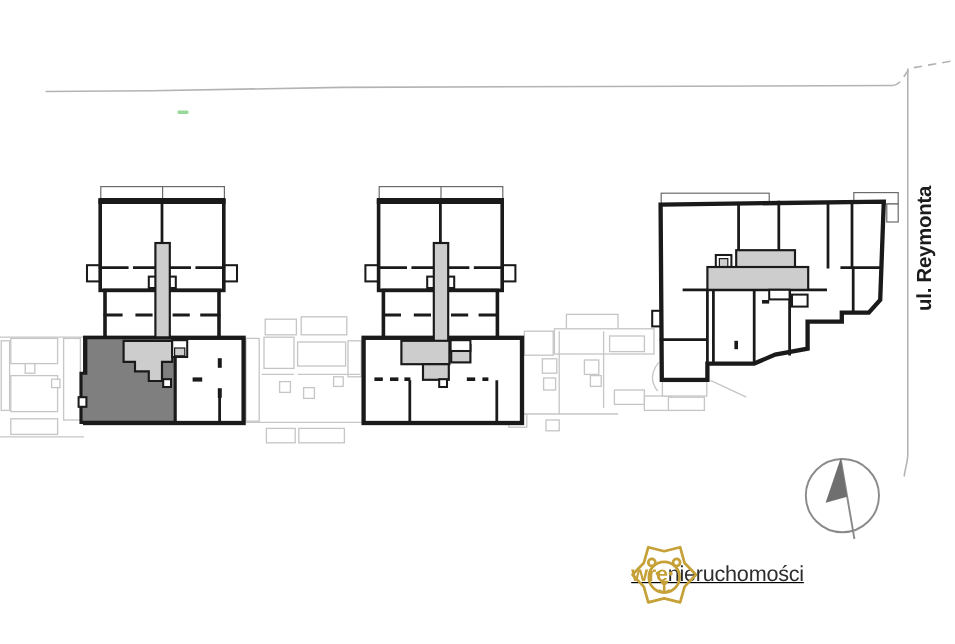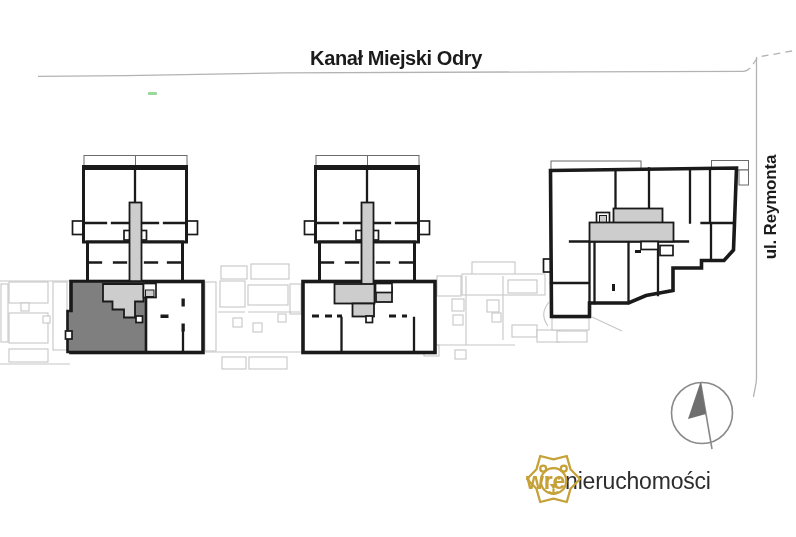--- a/index.html
+++ b/index.html
@@ -24,21 +24,21 @@
   .gold-line{fill:none;stroke:var(--gold);stroke-width:2.3;stroke-linejoin:round;stroke-linecap:round;}
   .gold-fill{fill:var(--gold);stroke:none;}
 
   
   .lbl{position:absolute;color:#1b1b1b;white-space:nowrap;}
   .canal{left:396px;top:47px;transform:translateX(-50%);font-size:20px;font-weight:700;letter-spacing:-0.4px;}
   .street{left:771px;top:207px;transform:translate(-50%,-50%) rotate(-90deg);font-size:17px;font-weight:700;letter-spacing:-0.2px;}
 
   
   .logo{position:absolute;left:526px;top:448px;display:flex;align-items:center;gap:7px;}
-  .logo-text{font-size:23px;letter-spacing:-0.2px;margin-top:20px;}
+  .logo-text{font-size:18px;letter-spacing:-0.2px;margin-top:20px;text-decoration:underline;}
   .logo-prefix{color:var(--gold);font-weight:700;}
   .logo-suffix{color:var(--logo-text);font-weight:400;}
 </style>
 </head>
 <body>
 
 <div id="stage">
 
   <svg width="796" height="537" viewBox="0 0 796 537">
     <defs>
@@ -162,21 +162,20 @@
       <rect x="612" y="284" width="3" height="7" class="dark"></rect>
     </g>
 
     <g>
       <circle cx="702" cy="413" r="30.5" class="compass-stroke"></circle>
       <line x1="700.5" y1="382" x2="712" y2="449" class="compass-stroke"></line>
       <polygon class="needle" points="700.5,382 688,419 706,414"></polygon>
     </g>
   </svg>
 
-  <div class="lbl canal">Kanał Miejski Odry</div>
   <div class="lbl street">ul. Reymonta</div>
 
   <div class="logo">
     <svg width="55" height="62" viewBox="0 0 56 62">
       <path class="gold-line" d="M55,31 L45.3,41 L41.5,54.4 L28,51 L14.5,54.4 L10.7,41 L1,31
                                  L10.7,21 L14.5,7.6 L28,11 L41.5,7.6 L45.3,21 Z"></path>
       <circle cx="28" cy="33" r="13" class="gold-line" stroke-width="2.1"></circle>
       <circle cx="17.5" cy="20.5" r="3" class="gold-line" stroke-width="1.8"></circle>
       <circle cx="38.5" cy="20.5" r="3" class="gold-line" stroke-width="1.8"></circle>
       <circle cx="22.5" cy="30" r="1.7" class="gold-fill"></circle>

